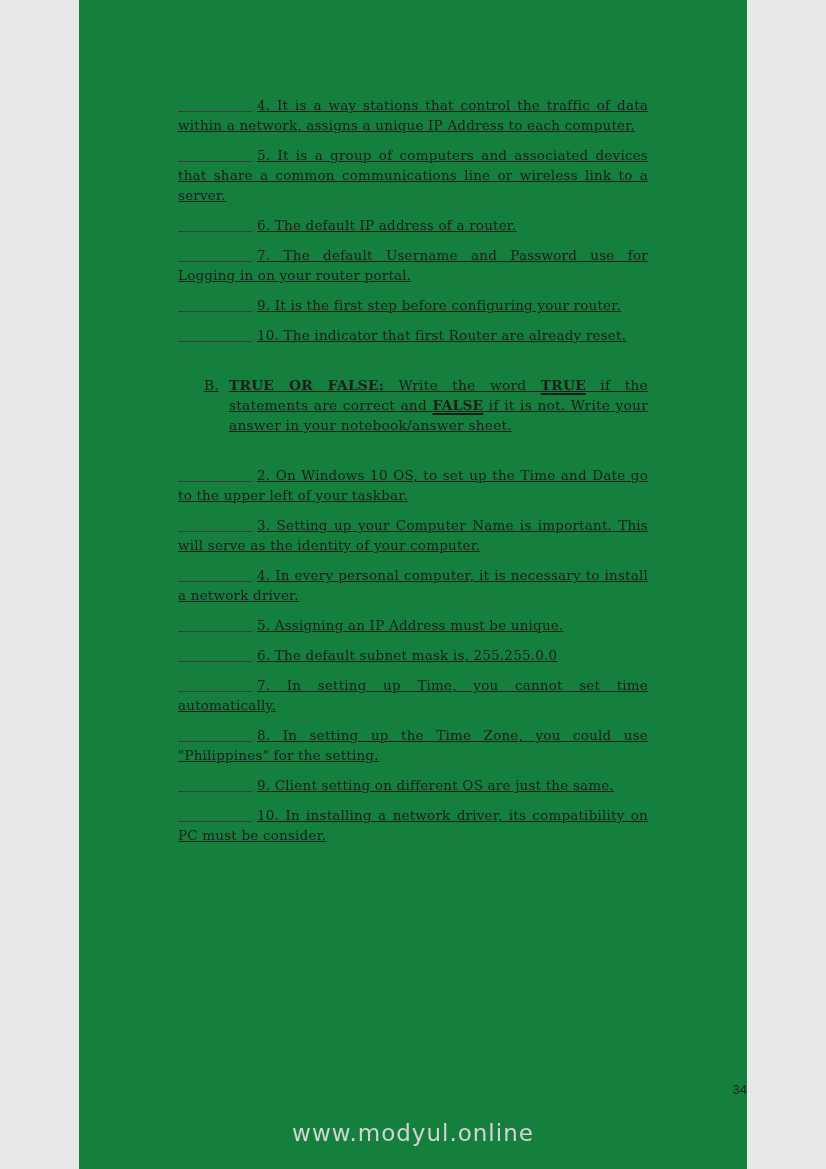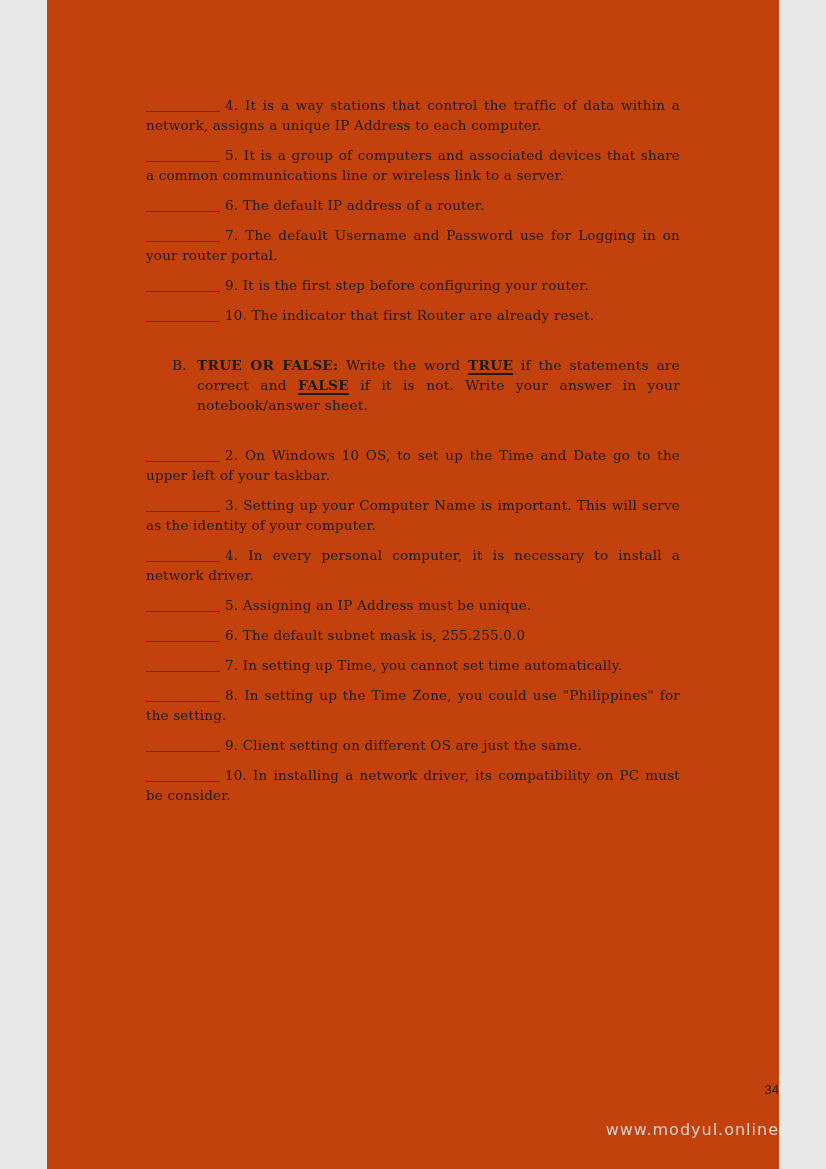--- a/index.html
+++ b/index.html
@@ -1,24 +1,25 @@
 <!DOCTYPE html>
 <html><head>
 <meta charset="utf-8">
 <style>
   html, body { margin: 0; padding: 0; background: #e8e8e8; }
   .page {
     position: relative;
-    width: 732px;
+    width: 668px;
     height: 1169px;
     margin: 0 auto;
-    background: #c2410c;
+    background: #15803d;
     font-family: "DejaVu Serif", "Liberation Serif", serif;
     color: #1c1c1c;
     overflow: hidden;
+    text-decoration: underline;
   }
   .content {
     padding: 95px 99px 0 99px;
   }
   p.q {
     margin: 0 0 10px 0;
     font-size: 13.5px;
     line-height: 20px;
     text-align: justify;
     letter-spacing: 0.2px;
@@ -59,23 +60,23 @@
     text-align: right;
     font-family: "Liberation Sans", sans-serif;
     font-size: 13px;
     color: #222222;
   }
   .watermark {
     position: absolute;
     top: 1120px;
     left: 0;
     width: 100%;
-    text-align: right;
+    text-align: center;
     font-family: "DejaVu Sans", "Liberation Sans", sans-serif;
-    font-size: 16px;
+    font-size: 23px;
     letter-spacing: 1px;
     color: #d3d3d3;
   }
 </style>
 </head>
 <body>
 
 <div class="page">
   <div class="content">
 

